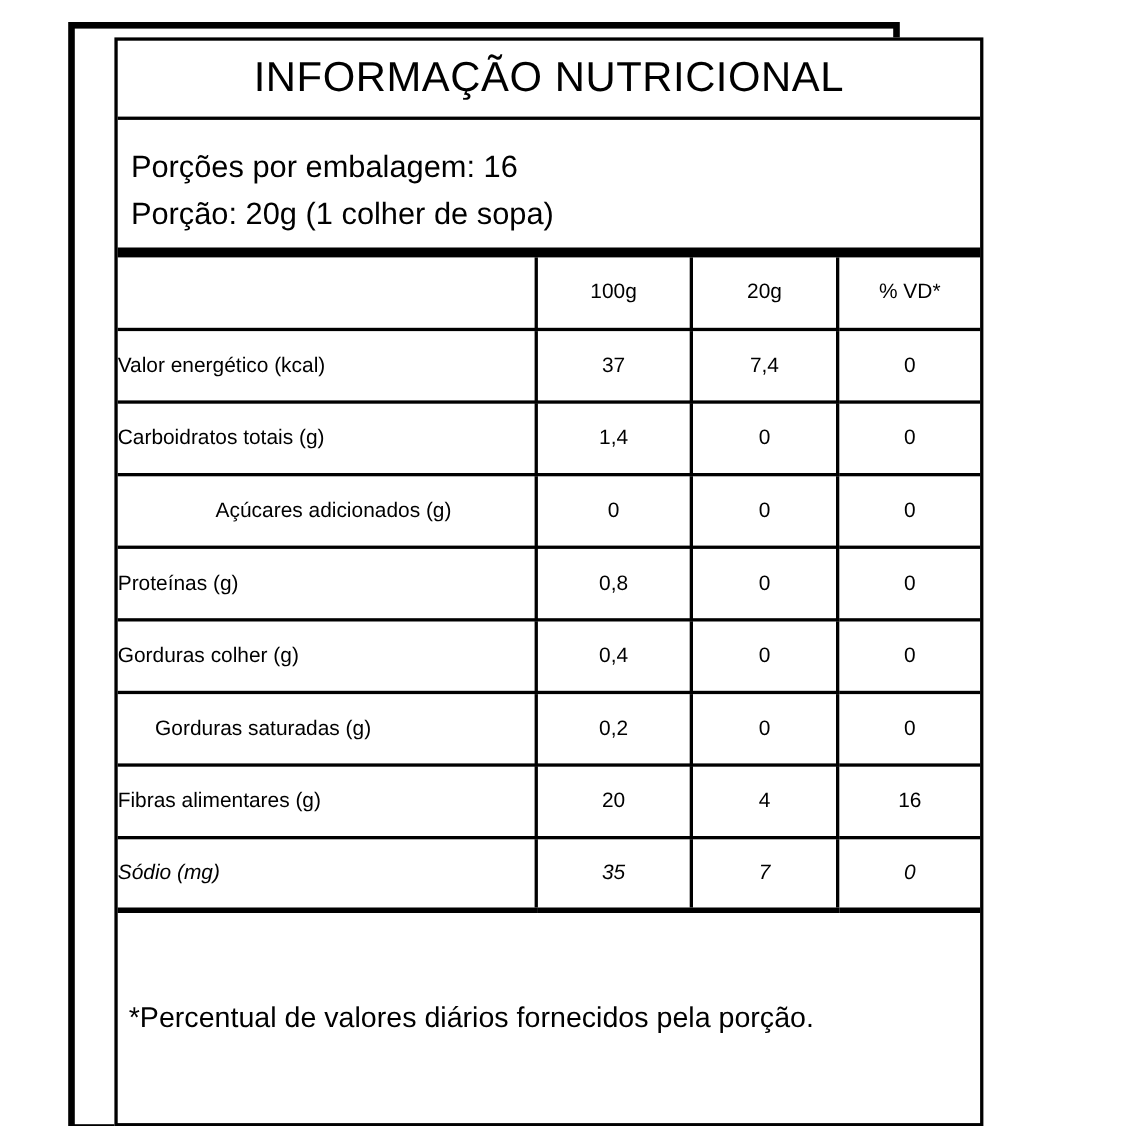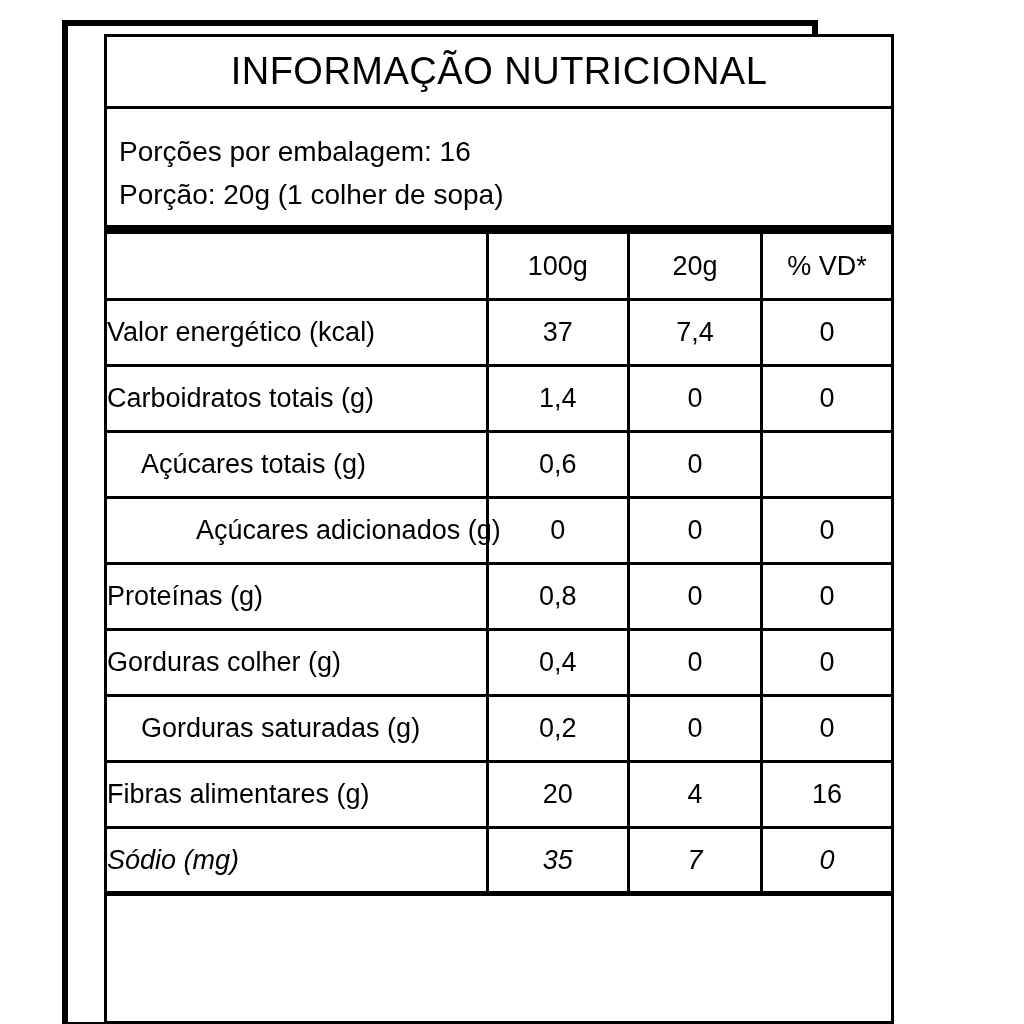--- a/index.html
+++ b/index.html
@@ -80,21 +80,21 @@
   table.nutrition col.c-name  { width: 48.5%; }
   table.nutrition col.c-100   { width: 18%; }
   table.nutrition col.c-20    { width: 17%; }
   table.nutrition col.c-vd    { width: 16.5%; }
 
   table.nutrition th,
   table.nutrition td {
     border-bottom: 3px solid #000000;
     border-right: 3px solid #000000;
     font-weight: normal;
-    font-size: 27px;
+    font-size: 19px;
     height: 66px;
     box-sizing: border-box;
     padding: 0;
   }
   table.nutrition td.col-vd,
   table.nutrition th.col-vd { border-right: none; }
 
   table.nutrition th.col-name { border-right: 3px solid #000000; }
 
   .cell-name {
@@ -160,26 +160,20 @@
             <td class="cell-num">7,4</td>
             <td class="cell-num col-vd">0</td>
           </tr>
           <tr>
             <td class="cell-name">Carboidratos totais (g)</td>
             <td class="cell-num">1,4</td>
             <td class="cell-num">0</td>
             <td class="cell-num col-vd">0</td>
           </tr>
           <tr>
-            <td class="cell-name indent-1">Açúcares totais (g)</td>
-            <td class="cell-num">0,6</td>
-            <td class="cell-num">0</td>
-            <td class="cell-num col-vd"></td>
-          </tr>
-          <tr>
             <td class="cell-name indent-2">Açúcares adicionados (g)</td>
             <td class="cell-num">0</td>
             <td class="cell-num">0</td>
             <td class="cell-num col-vd">0</td>
           </tr>
           <tr>
             <td class="cell-name">Proteínas (g)</td>
             <td class="cell-num">0,8</td>
             <td class="cell-num">0</td>
             <td class="cell-num col-vd">0</td>
@@ -204,14 +198,15 @@
           </tr>
           <tr class="last-data">
             <td class="cell-name">Sódio (mg)</td>
             <td class="cell-num">35</td>
             <td class="cell-num">7</td>
             <td class="cell-num col-vd">0</td>
           </tr>
         </tbody>
     </table>
 
+    <div class="footnote">*Percentual de valores diários fornecidos pela porção.</div>
   </div>
 </div>
 
 </body></html>

